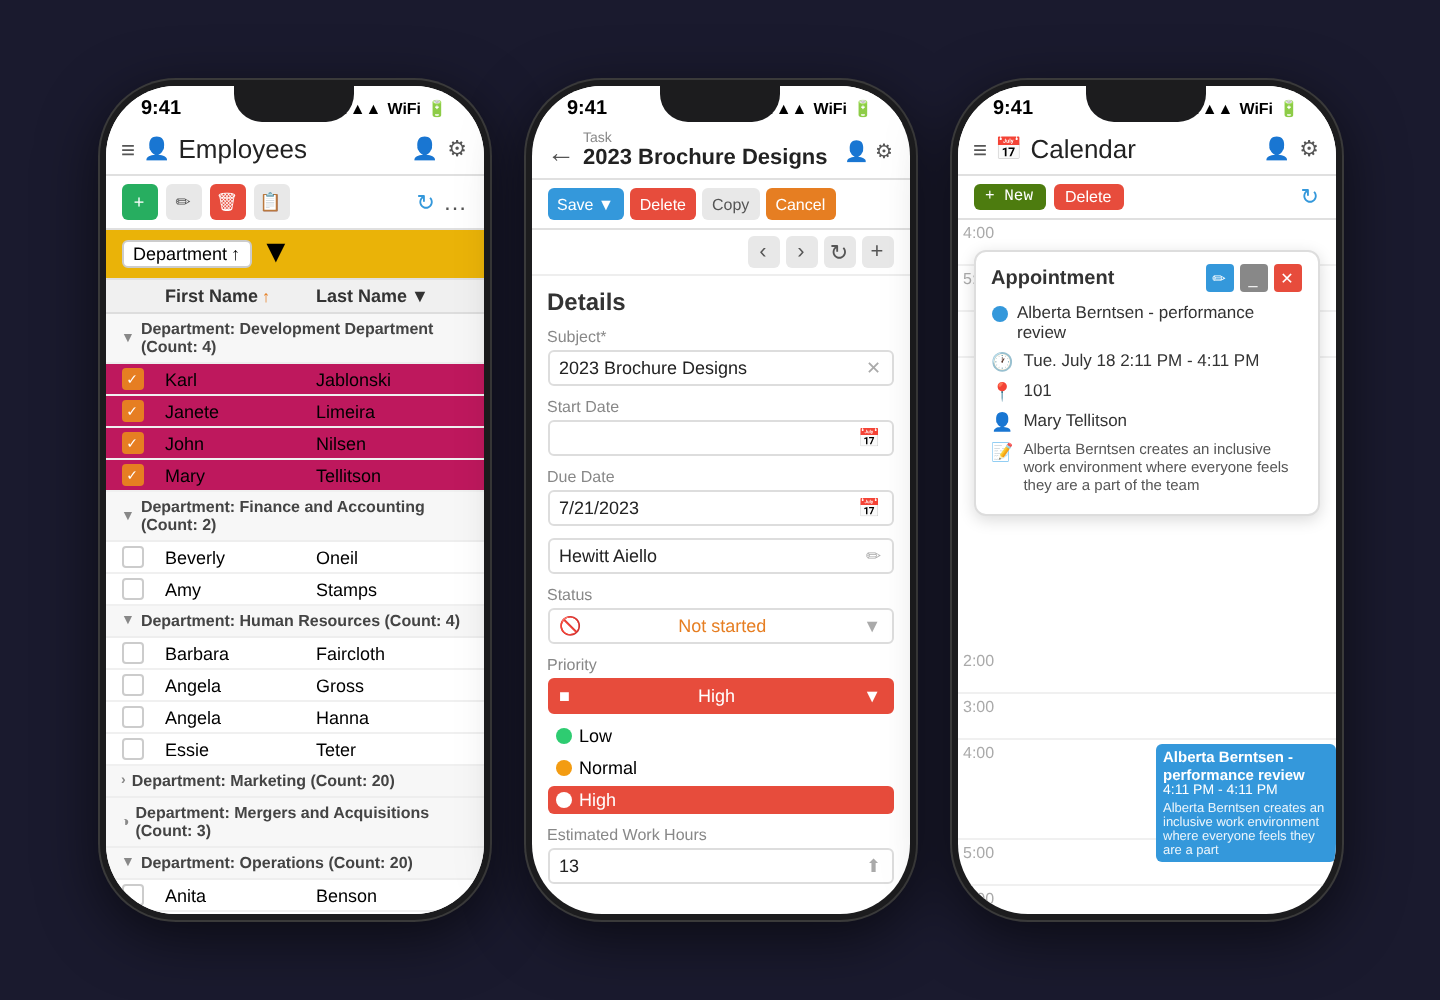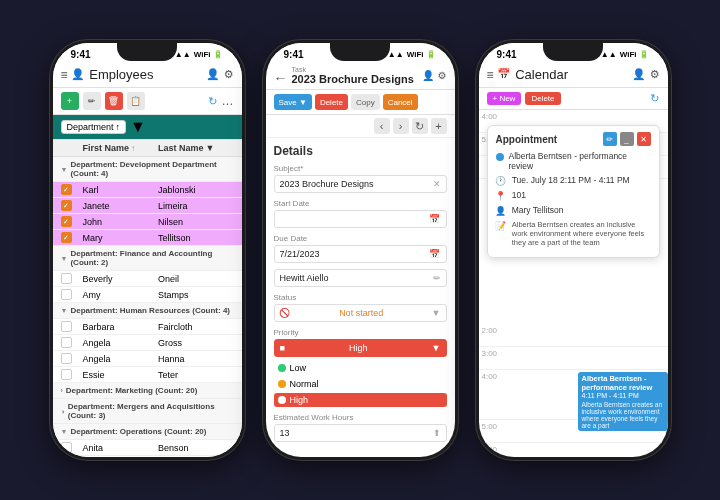--- a/index.html
+++ b/index.html
@@ -107,21 +107,21 @@
     .toolbar-spacer { flex: 1; }
     .toolbar-refresh { font-size: 11px; color: #3498db; }
     .toolbar-more { font-size: 12px; color: #555; }
 
     
     .filter-bar {
       display: flex;
       align-items: center;
       padding: 3px 8px;
       gap: 4px;
-      background: #0f766e;
+      background: #eab308;
       border-bottom: 1px solid #e0e0e0;
       flex-shrink: 0;
     }
     .filter-pill {
       display: flex;
       align-items: center;
       gap: 2px;
       background: #fff;
       border: 1px solid #ccc;
       border-radius: 3px;
@@ -163,21 +163,21 @@
     }
     .dept-header .chevron { font-size: 7px; color: #888; }
     .data-row {
       display: grid;
       grid-template-columns: 22px 1fr 1fr;
       padding: 2px 8px;
       border-bottom: 1px solid #f0f0f0;
       align-items: center;
       font-size: 9px;
     }
-    .data-row.checked { background: #f0abfc; }
+    .data-row.checked { background: #be185d; }
     .checkbox {
       width: 11px;
       height: 11px;
       border: 1px solid #ccc;
       border-radius: 2px;
       display: flex;
       align-items: center;
       justify-content: center;
       font-size: 7px;
     }
@@ -290,21 +290,21 @@
 
     
     .cal-toolbar {
       display: flex;
       align-items: center;
       padding: 4px 8px;
       gap: 4px;
       border-bottom: 1px solid #e0e0e0;
       flex-shrink: 0;
     }
-    .cal-btn-new { background: #d946ef; color: #fff; font-size: 8px; padding: 2px 6px; border-radius: 3px; display: flex; align-items: center; gap: 2px; }
+    .cal-btn-new { background: #4d7c0f; color: #fff; font-size: 8px; padding: 2px 6px; border-radius: 3px; display: flex; align-items: center; gap: 2px; font-family: Liberation Mono, monospace; }
     .cal-btn-del { background: #e74c3c; color: #fff; font-size: 8px; padding: 2px 6px; border-radius: 3px; }
     .cal-spacer { flex: 1; }
     .cal-refresh { font-size: 11px; color: #3498db; }
 
     .cal-body {
       flex: 1;
       overflow: hidden;
       display: flex;
       flex-direction: column;
       position: relative;

